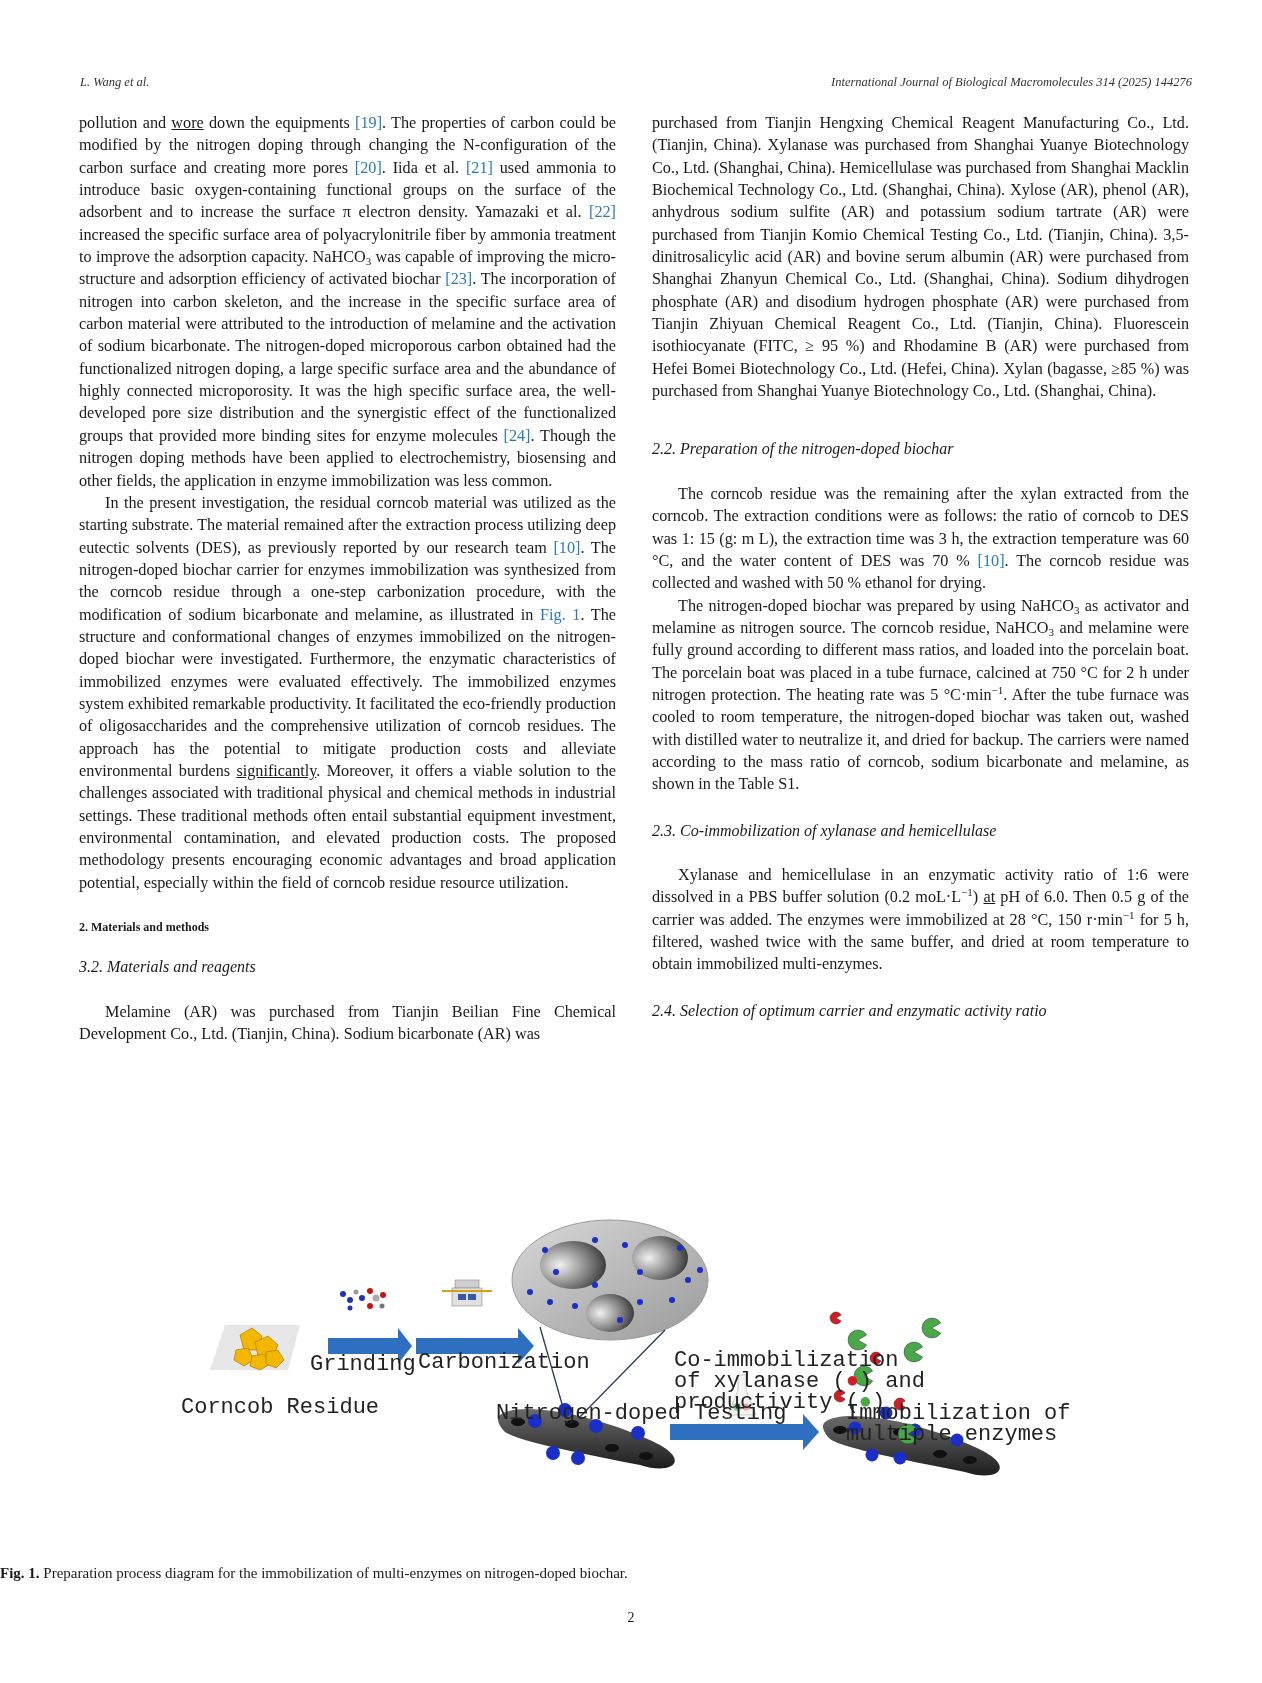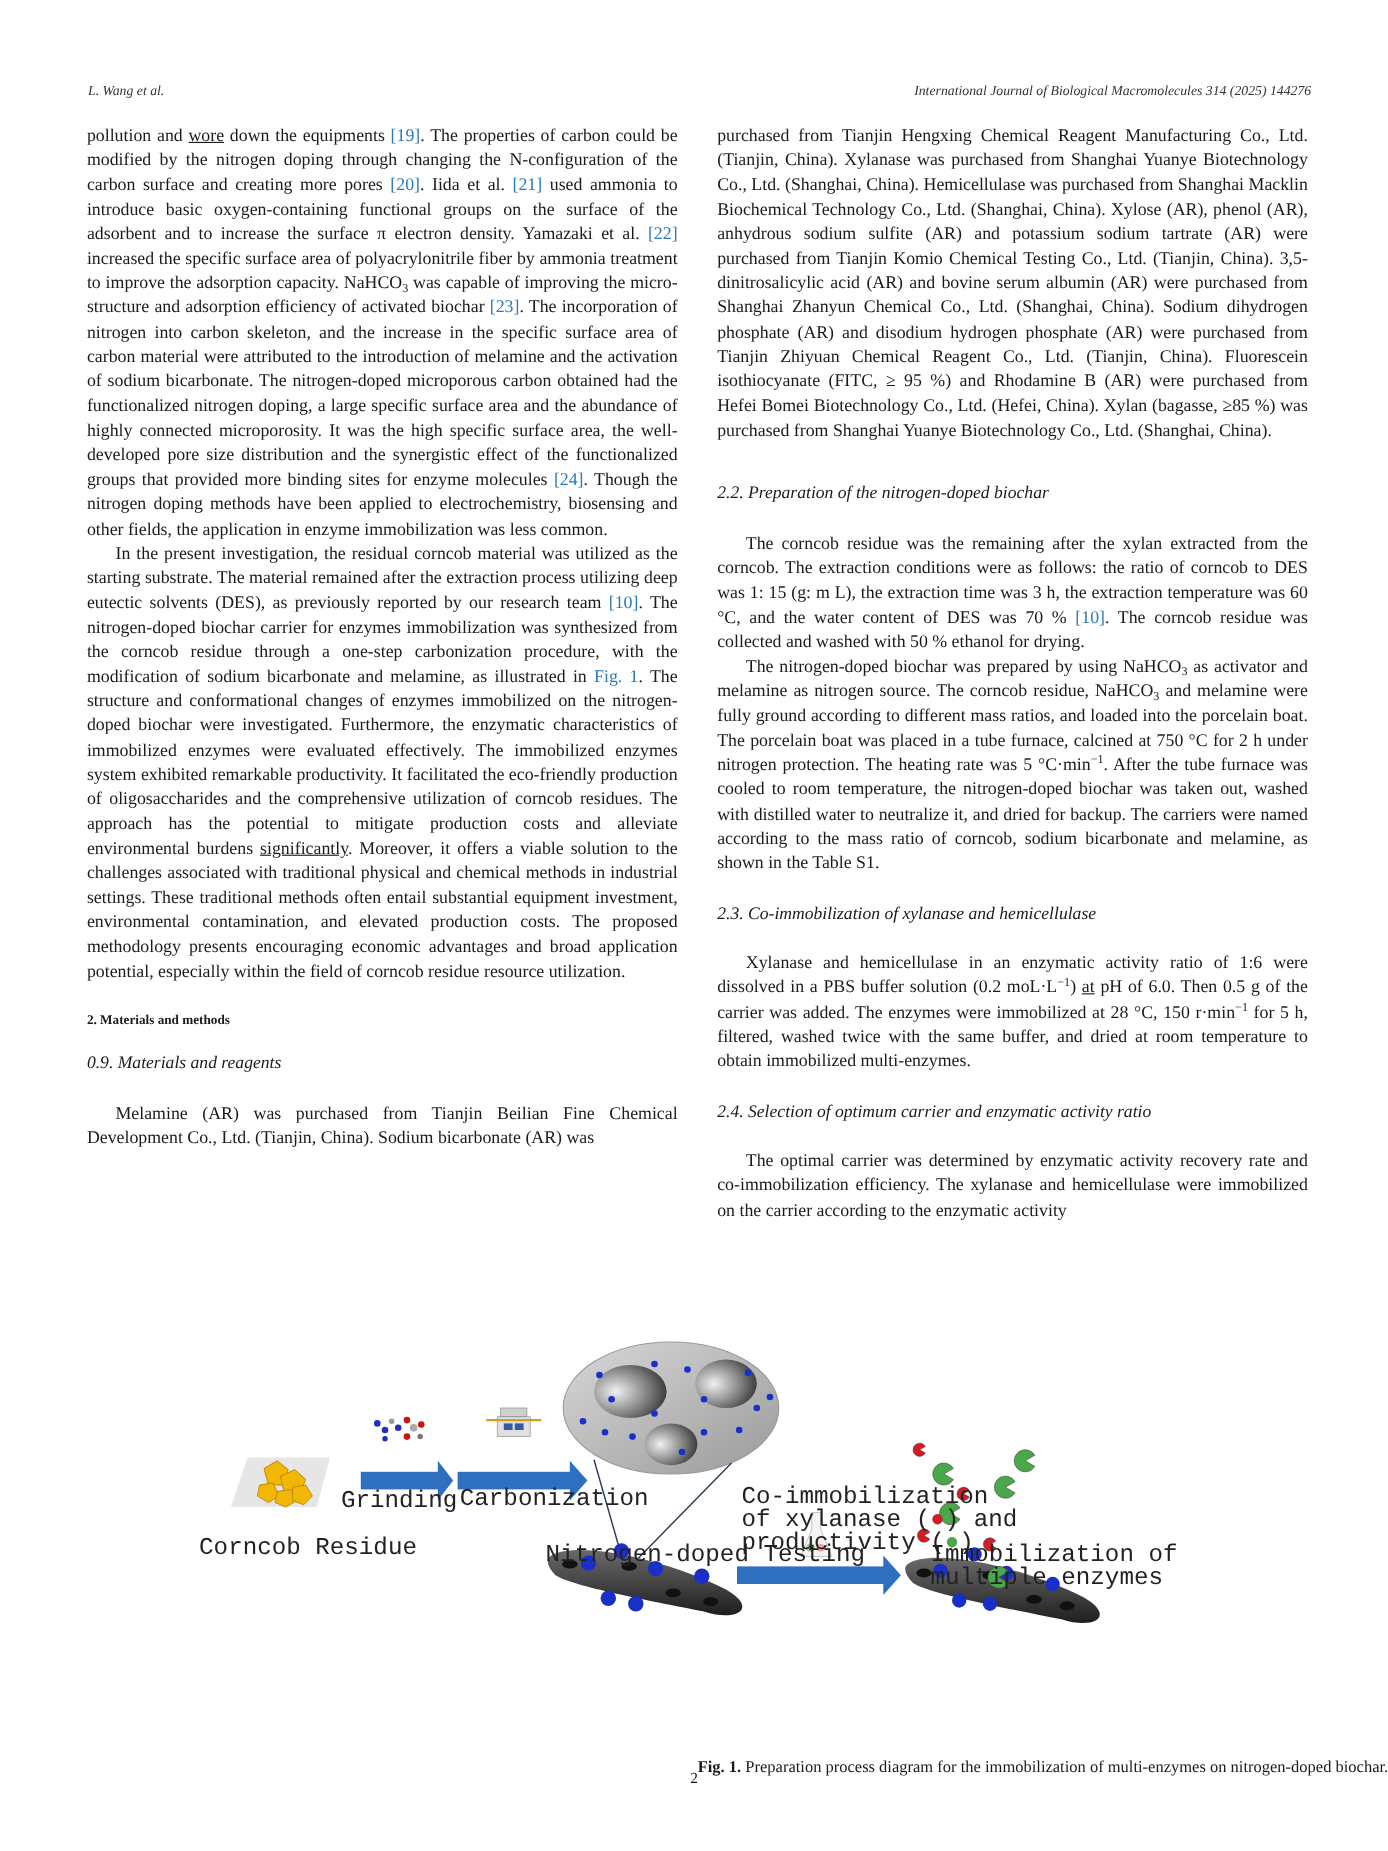--- a/index.html
+++ b/index.html
@@ -16,47 +16,46 @@
   .indent { text-indent: 26px; }
   .ref { color: #2a7ab8; }
   .sec-head { font-weight: bold; font-size: 12px; margin: 22px 0 0 0; }
   .sub-head { font-style: italic; font-size: 16px; margin: 18px 0 22px 0; }
   sub { font-size: 11px; vertical-align: -3px; line-height: 0; }
   sup { font-size: 11px; vertical-align: 6px; line-height: 0; }
   .uline { text-decoration: underline; }
   
   .figure { position: absolute; left: 200px; top: 1210px; width: 900px; height: 330px; }
   .fig-label { position: absolute; font-family: Liberation Mono, monospace; font-size: 22px; color: #222; }
-  .caption { position: absolute; top: 1565px; left: 0; width: 1262px; text-align: right; font-size: 15px; margin-top: 34px; }
+  .caption { position: absolute; top: 1565px; left: 0; width: 1262px; text-align: left; font-size: 15px; }
   .caption b { font-weight: bold; }
   .page-num { position: absolute; top: 1610px; left: 0; width: 1262px; text-align: center; font-size: 14px; }
 </style>
 </head>
 <body>
 
 <div class="running-head rh-left">L. Wang et al.</div>
 <div class="running-head rh-right">International Journal of Biological Macromolecules 314 (2025) 144276</div>
 
 <div class="col col-left">
   <p><span>pollution and </span><span class="uline">wore</span><span> down the equipments </span><span class="ref">[19]</span><span>. The properties of carbon could be modified by the nitrogen doping through changing the N-configuration of the carbon surface and creating more pores </span><span class="ref">[20]</span><span>. Iida et al. </span><span class="ref">[21]</span><span> used ammonia to introduce basic oxygen-containing functional groups on the surface of the adsorbent and to increase the surface π electron density. Yamazaki et al. </span><span class="ref">[22]</span><span> increased the specific surface area of polyacrylonitrile fiber by ammonia treatment to improve the adsorption capacity. NaHCO</span><sub>3</sub><span> was capable of improving the micro-structure and adsorption efficiency of activated biochar </span><span class="ref">[23]</span><span>. The incorporation of nitrogen into carbon skeleton, and the increase in the specific surface area of carbon material were attributed to the introduction of melamine and the activation of sodium bicarbonate. The nitrogen-doped microporous carbon obtained had the functionalized nitrogen doping, a large specific surface area and the abundance of highly connected microporosity. It was the high specific surface area, the well-developed pore size distribution and the synergistic effect of the functionalized groups that provided more binding sites for enzyme molecules </span><span class="ref">[24]</span><span>. Though the nitrogen doping methods have been applied to electrochemistry, biosensing and other fields, the application in enzyme immobilization was less common.</span></p>
   <p class="indent"><span>In the present investigation, the residual corncob material was utilized as the starting substrate. The material remained after the extraction process utilizing deep eutectic solvents (DES), as previously reported by our research team </span><span class="ref">[10]</span><span>. The nitrogen-doped biochar carrier for enzymes immobilization was synthesized from the corncob residue through a one-step carbonization procedure, with the modification of sodium bicarbonate and melamine, as illustrated in </span><span class="ref">Fig. 1</span><span>. The structure and conformational changes of enzymes immobilized on the nitrogen-doped biochar were investigated. Furthermore, the enzymatic characteristics of immobilized enzymes were evaluated effectively. The immobilized enzymes system exhibited remarkable productivity. It facilitated the eco-friendly production of oligosaccharides and the comprehensive utilization of corncob residues. The approach has the potential to mitigate production costs and alleviate environmental burdens </span><span class="uline">significantly</span><span>. Moreover, it offers a viable solution to the challenges associated with traditional physical and chemical methods in industrial settings. These traditional methods often entail substantial equipment investment, environmental contamination, and elevated production costs. The proposed methodology presents encouraging economic advantages and broad application potential, especially within the field of corncob residue resource utilization.</span></p>
   <div class="sec-head">2.  Materials and methods</div>
-  <div class="sub-head">0.9.  Materials and reagents</div>
+  <div class="sub-head">3.2.  Materials and reagents</div>
   <p class="indent">Melamine (AR) was purchased from Tianjin Beilian Fine Chemical Development Co., Ltd. (Tianjin, China). Sodium bicarbonate (AR) was</p>
 </div>
 
 <div class="col col-right">
   <p>purchased from Tianjin Hengxing Chemical Reagent Manufacturing Co., Ltd. (Tianjin, China). Xylanase was purchased from Shanghai Yuanye Biotechnology Co., Ltd. (Shanghai, China). Hemicellulase was purchased from Shanghai Macklin Biochemical Technology Co., Ltd. (Shanghai, China). Xylose (AR), phenol (AR), anhydrous sodium sulfite (AR) and potassium sodium tartrate (AR) were purchased from Tianjin Komio Chemical Testing Co., Ltd. (Tianjin, China). 3,5-dinitrosalicylic acid (AR) and bovine serum albumin (AR) were purchased from Shanghai Zhanyun Chemical Co., Ltd. (Shanghai, China). Sodium dihydrogen phosphate (AR) and disodium hydrogen phosphate (AR) were purchased from Tianjin Zhiyuan Chemical Reagent Co., Ltd. (Tianjin, China). Fluorescein isothiocyanate (FITC, ≥ 95 %) and Rhodamine B (AR) were purchased from Hefei Bomei Biotechnology Co., Ltd. (Hefei, China). Xylan (bagasse, ≥85 %) was purchased from Shanghai Yuanye Biotechnology Co., Ltd. (Shanghai, China).</p>
   <div class="sub-head" style="margin-top:36px">2.2.  Preparation of the nitrogen-doped biochar</div>
   <p class="indent"><span>The corncob residue was the remaining after the xylan extracted from the corncob. The extraction conditions were as follows: the ratio of corncob to DES was 1: 15 (g: m L), the extraction time was 3 h, the extraction temperature was 60 °C, and the water content of DES was 70 % </span><span class="ref">[10]</span><span>. The corncob residue was collected and washed with 50 % ethanol for drying.</span></p>
   <p class="indent"><span>The nitrogen-doped biochar was prepared by using NaHCO</span><sub>3</sub><span> as activator and melamine as nitrogen source. The corncob residue, NaHCO</span><sub>3</sub><span> and melamine were fully ground according to different mass ratios, and loaded into the porcelain boat. The porcelain boat was placed in a tube furnace, calcined at 750 °C for 2 h under nitrogen protection. The heating rate was 5 °C·min</span><sup>−1</sup><span>. After the tube furnace was cooled to room temperature, the nitrogen-doped biochar was taken out, washed with distilled water to neutralize it, and dried for backup. The carriers were named according to the mass ratio of corncob, sodium bicarbonate and melamine, as shown in the Table S1.</span></p>
   <div class="sub-head" style="margin-top:24px">2.3.  Co-immobilization of xylanase and hemicellulase</div>
   <p class="indent"><span>Xylanase and hemicellulase in an enzymatic activity ratio of 1:6 were dissolved in a PBS buffer solution (0.2 moL·L</span><sup>−1</sup><span>) </span><span class="uline">at</span><span> pH of 6.0. Then 0.5 g of the carrier was added. The enzymes were immobilized at 28 °C, 150 r·min</span><sup>−1</sup><span> for 5 h, filtered, washed twice with the same buffer, and dried at room temperature to obtain immobilized multi-enzymes.</span></p>
   <div class="sub-head" style="margin-top:24px">2.4.  Selection of optimum carrier and enzymatic activity ratio</div>
-  <p class="indent">The optimal carrier was determined by enzymatic activity recovery rate and co-immobilization efficiency. The xylanase and hemicellulase were immobilized on the carrier according to the enzymatic activity</p>
 </div>
 
 <div class="figure">
   <svg width="900" height="330" viewBox="0 0 900 330">
     <defs>
       <radialGradient id="poreG" cx="0.3" cy="0.5" r="0.8">
         <stop offset="0" stop-color="#f0f0f0"></stop>
           <stop offset="0.6" stop-color="#777"></stop>
           <stop offset="1" stop-color="#222"></stop>
       </radialGradient>

